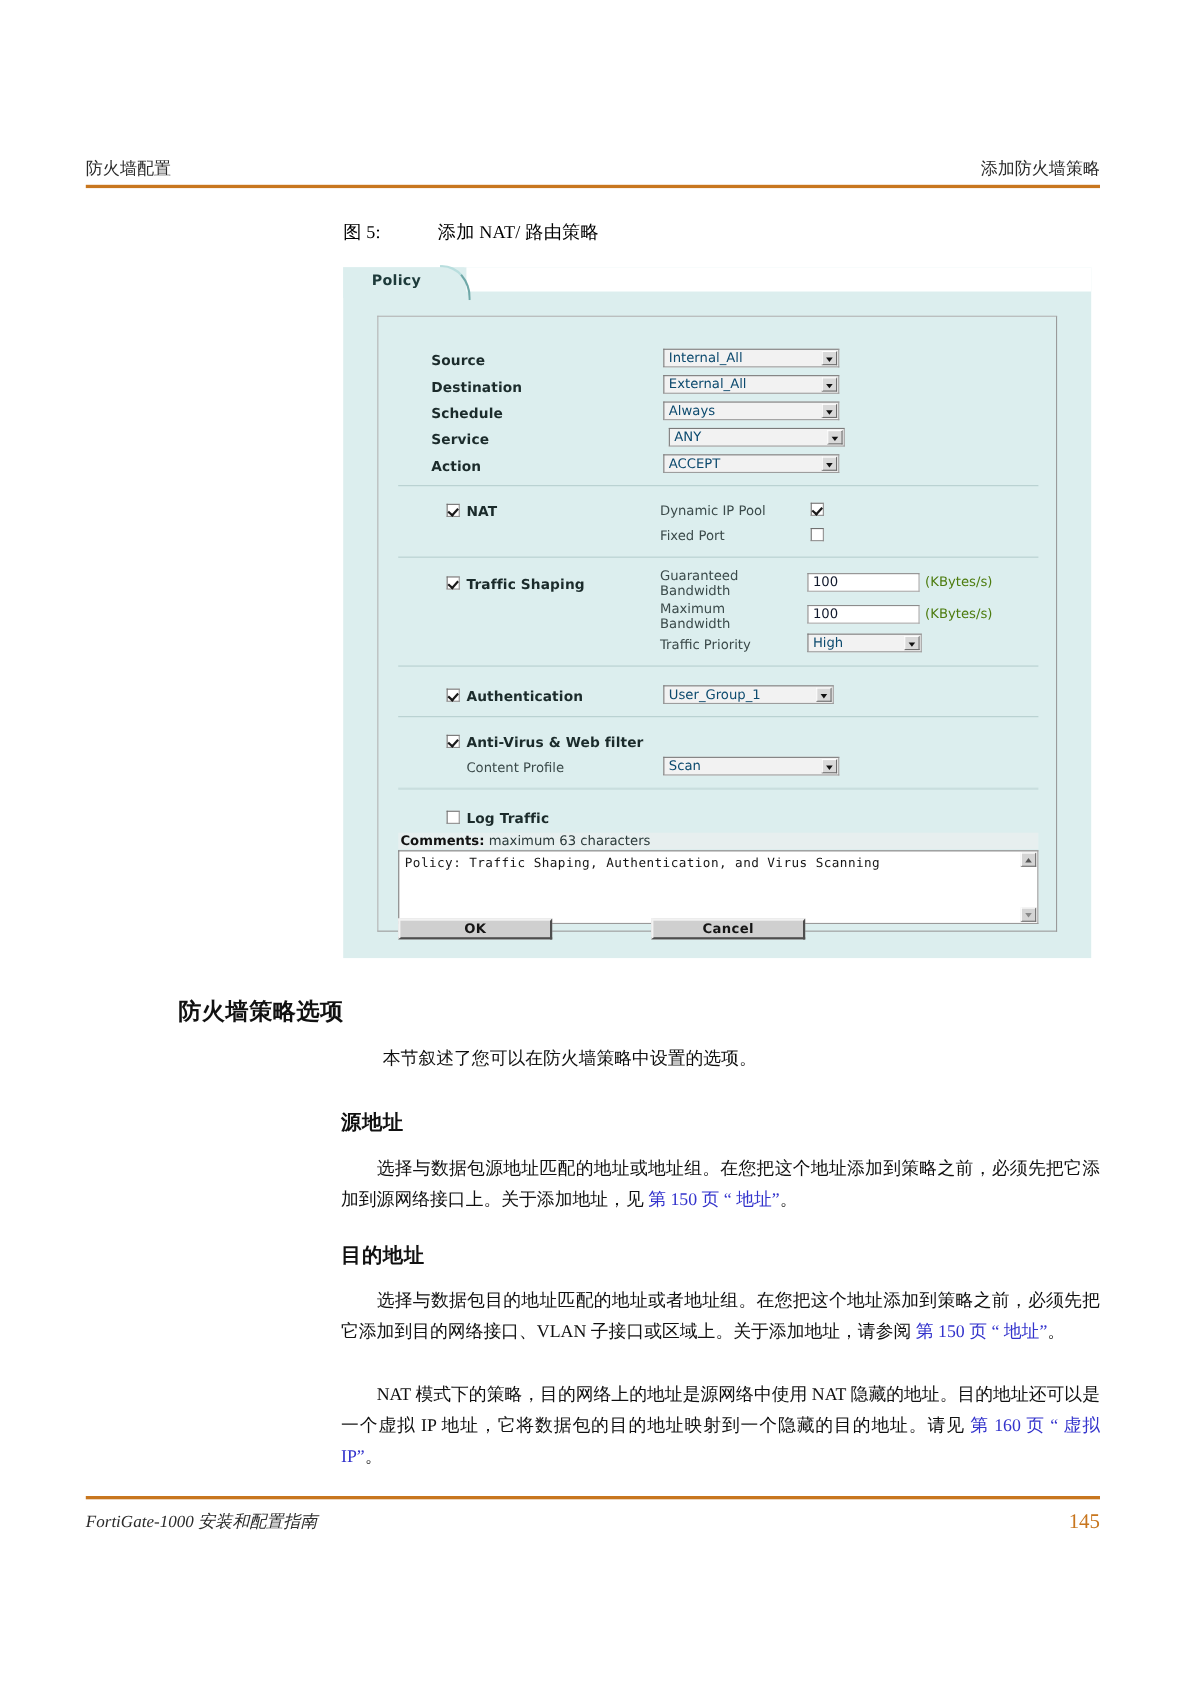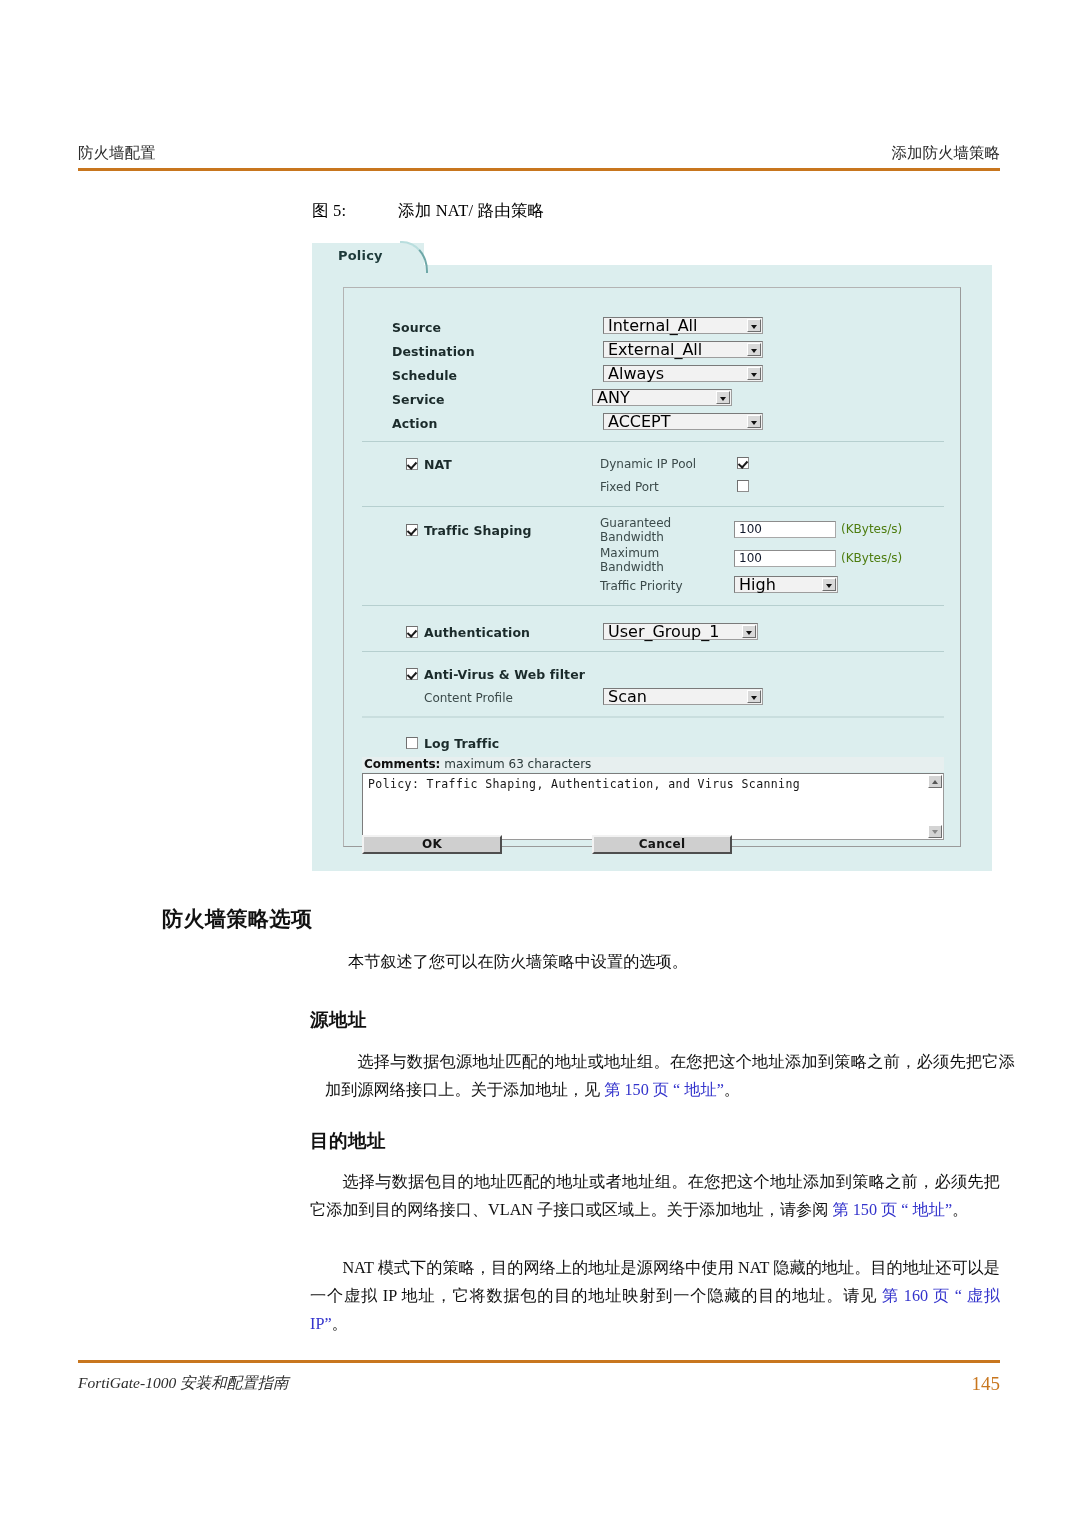--- a/index.html
+++ b/index.html
@@ -143,22 +143,22 @@
 
   
   .sel {
     position: absolute;
     height: 17px;
     background: #f2f2f2;
     border: 1px solid #9d9d9d;
     border-top-color: #7a7a7a;
     border-left-color: #7a7a7a;
     box-sizing: border-box;
-    font-size: 16px;
-    color: #000000;
+    font-size: 12px;
+    color: #0c4a6e;
     line-height: 15px;
   }
   .sel .sel-text {
     position: absolute;
     left: 4px;
     top: 0px;
     white-space: nowrap;
   }
   .sel .sel-arrow {
     position: absolute;
@@ -396,21 +396,21 @@
       <span class="sel-arrow"></span>
     </div>
 
     <span class="row-label" style="left:48px; top:80px;">Schedule</span>
     <div class="sel" style="left:259px; top:77px; width:160px;">
       <span class="sel-text">Always</span>
       <span class="sel-arrow"></span>
     </div>
 
     <span class="row-label" style="left:48px; top:104px;">Service</span>
-    <div class="sel" style="left:248px; top:101px; width:140px;">
+    <div class="sel" style="left:264px; top:101px; width:160px;">
       <span class="sel-text">ANY</span>
       <span class="sel-arrow"></span>
     </div>
 
     <span class="row-label" style="left:48px; top:128px;">Action</span>
     <div class="sel" style="left:259px; top:125px; width:160px;">
       <span class="sel-text">ACCEPT</span>
       <span class="sel-arrow"></span>
     </div>
 
@@ -491,21 +491,21 @@
 
   </div>
 </div>
 
 <h2 class="sec-h1" style="left:162px; top:905px;">防火墙策略选项</h2>
 
 <p class="body noindent" style="left:348px; top:948px; width:652px;">本节叙述了您可以在防火墙策略中设置的选项。</p>
 
 <h3 class="sec-h2" style="left:310px; top:1007px;">源地址</h3>
 
-<p class="body" style="left:310px; top:1048px; width:690px;margin-left:15px;"><span>选择与数据包源地址匹配的地址或地址组。在您把这个地址添加到策略之前，必须先把它添加到源网络接口上。关于添加地址，见</span> <span class="xref">第 150 页 “ 地址”</span><span>。</span></p>
+<p class="body" style="left:310px; top:1048px; width:690px;"><span>选择与数据包源地址匹配的地址或地址组。在您把这个地址添加到策略之前，必须先把它添加到源网络接口上。关于添加地址，见</span> <span class="xref">第 150 页 “ 地址”</span><span>。</span></p>
 
 <h3 class="sec-h2" style="left:310px; top:1128px;">目的地址</h3>
 
 <p class="body" style="left:310px; top:1168px; width:690px;"><span>选择与数据包目的地址匹配的地址或者地址组。在您把这个地址添加到策略之前，必须先把它添加到目的网络接口、VLAN 子接口或区域上。关于添加地址，请参阅</span> <span class="xref">第 150 页 “ 地址”</span><span>。</span></p>
 
 <p class="body" style="left:310px; top:1254px; width:690px;"><span>NAT 模式下的策略，目的网络上的地址是源网络中使用 NAT 隐藏的地址。目的地址还可以是一个虚拟 IP 地址，它将数据包的目的地址映射到一个隐藏的目的地址。请见</span> <span class="xref">第 160 页 “ 虚拟 IP”</span><span>。</span></p>
 
 <div id="foot-rule"></div>
 <div id="footer">
   <span class="foot-left">FortiGate-1000 安装和配置指南</span>

